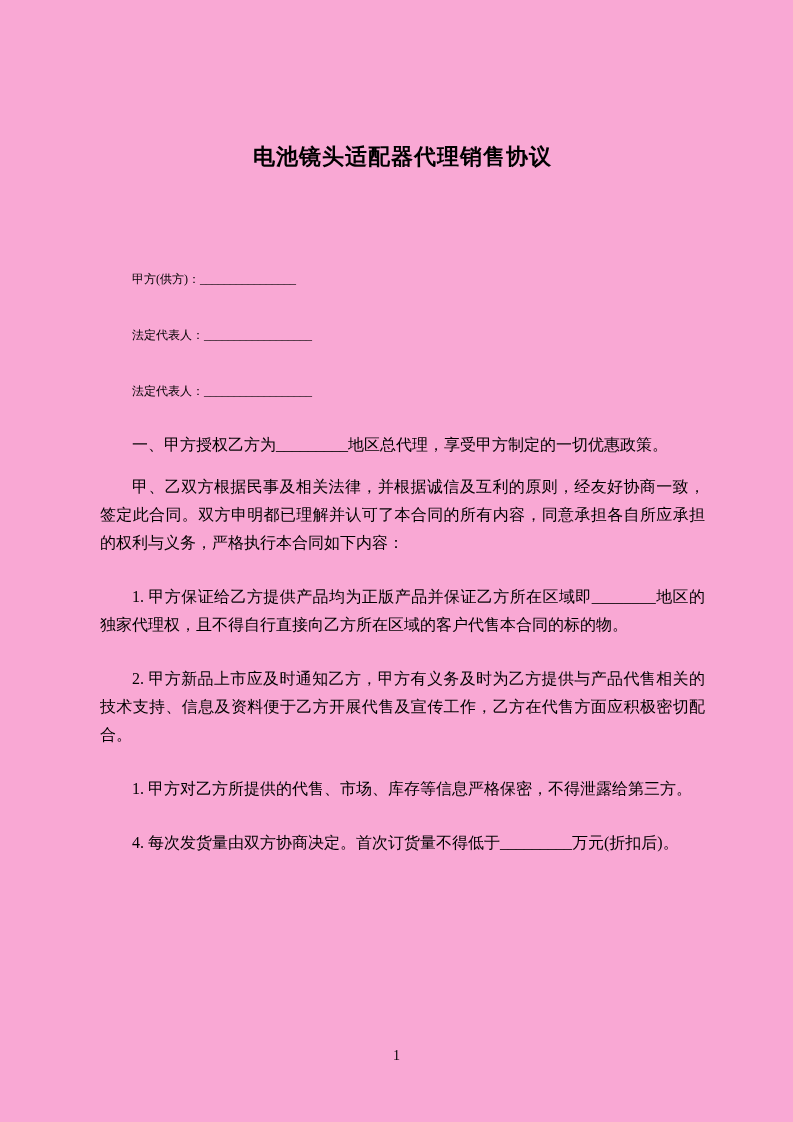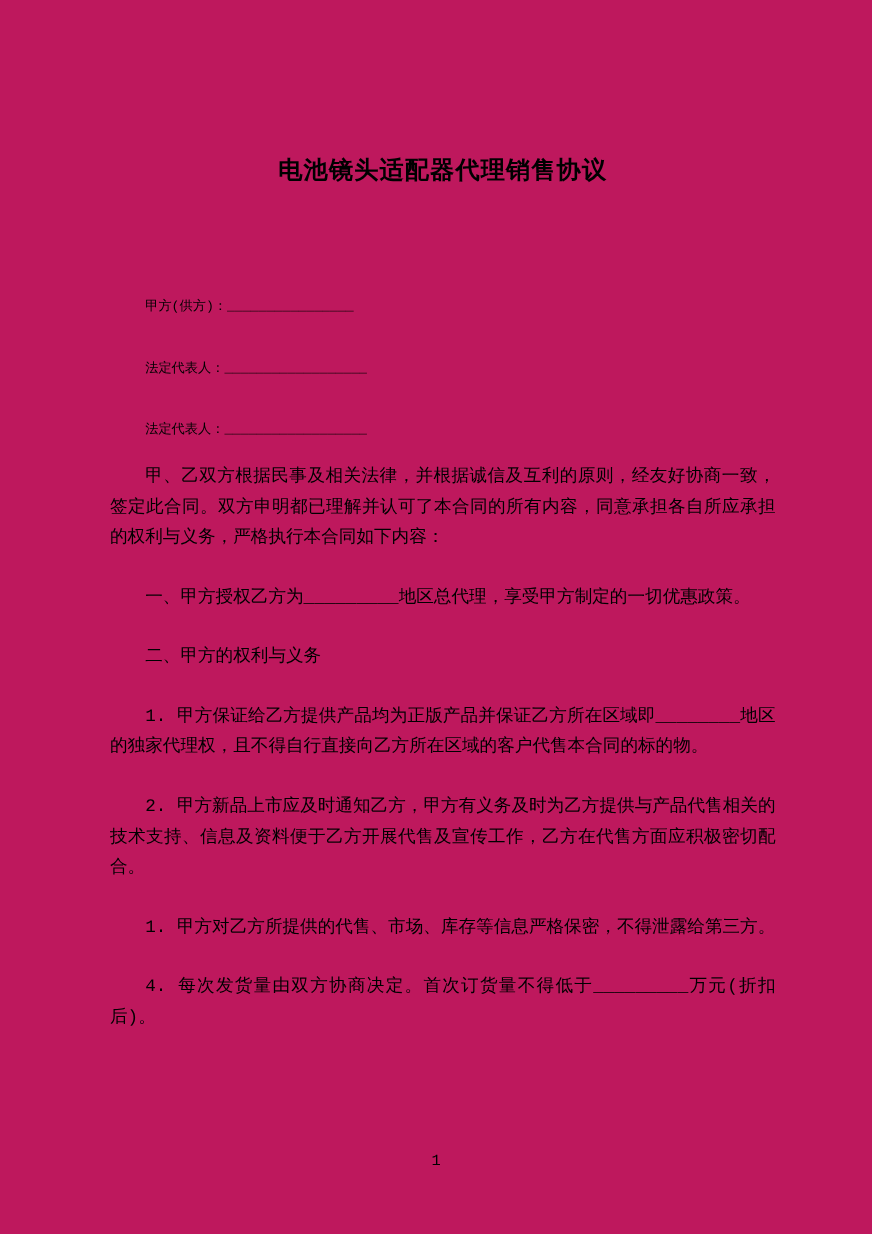--- a/index.html
+++ b/index.html
@@ -4,23 +4,23 @@
 <style>
   html, body {
     margin: 0;
     padding: 0;
     background: #ffffff;
   }
   .page {
     position: relative;
     width: 793px;
     height: 1122px;
-    background: #be185d;
+    background: #f9a8d4;
     color: #000000;
-    font-family: Liberation Mono, monospace;
+    font-family: Liberation Serif, serif;
     overflow: hidden;
     box-sizing: border-box;
   }
   .content {
     box-sizing: border-box;
     padding: 140px 88px 0 100px;
   }
   .doc-title {
     margin: 0 0 92px 0;
     font-size: 22px;
@@ -73,25 +73,24 @@
 
     <p class="field">
       <span>法定代表人：</span><span class="blank">__________________</span>
     </p>
 
 
     <p class="field">
       <span>法定代表人：</span><span class="blank">__________________</span>
     </p>
 
+    <p class="para">一、甲方授权乙方为_________地区总代理，享受甲方制定的一切优惠政策。</p>
+
     <p class="para preamble">甲、乙双方根据民事及相关法律，并根据诚信及互利的原则，经友好协商一致，签定此合同。双方申明都已理解并认可了本合同的所有内容，同意承担各自所应承担的权利与义务，严格执行本合同如下内容：</p>
 
-    <p class="para">一、甲方授权乙方为_________地区总代理，享受甲方制定的一切优惠政策。</p>
-
-    <p class="para">二、甲方的权利与义务</p>
 
     <p class="para">1. 甲方保证给乙方提供产品均为正版产品并保证乙方所在区域即________地区的独家代理权，且不得自行直接向乙方所在区域的客户代售本合同的标的物。</p>
 
     <p class="para">2. 甲方新品上市应及时通知乙方，甲方有义务及时为乙方提供与产品代售相关的技术支持、信息及资料便于乙方开展代售及宣传工作，乙方在代售方面应积极密切配合。</p>
 
     <p class="para">1. 甲方对乙方所提供的代售、市场、库存等信息严格保密，不得泄露给第三方。</p>
 
     <p class="para">4. 每次发货量由双方协商决定。首次订货量不得低于_________万元(折扣后)。</p>
 
   </div>

